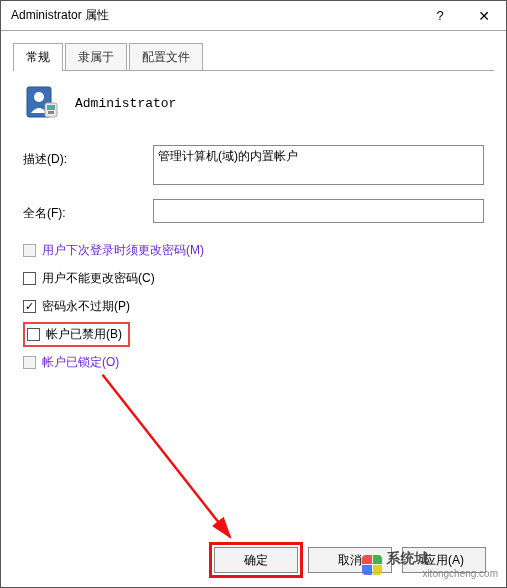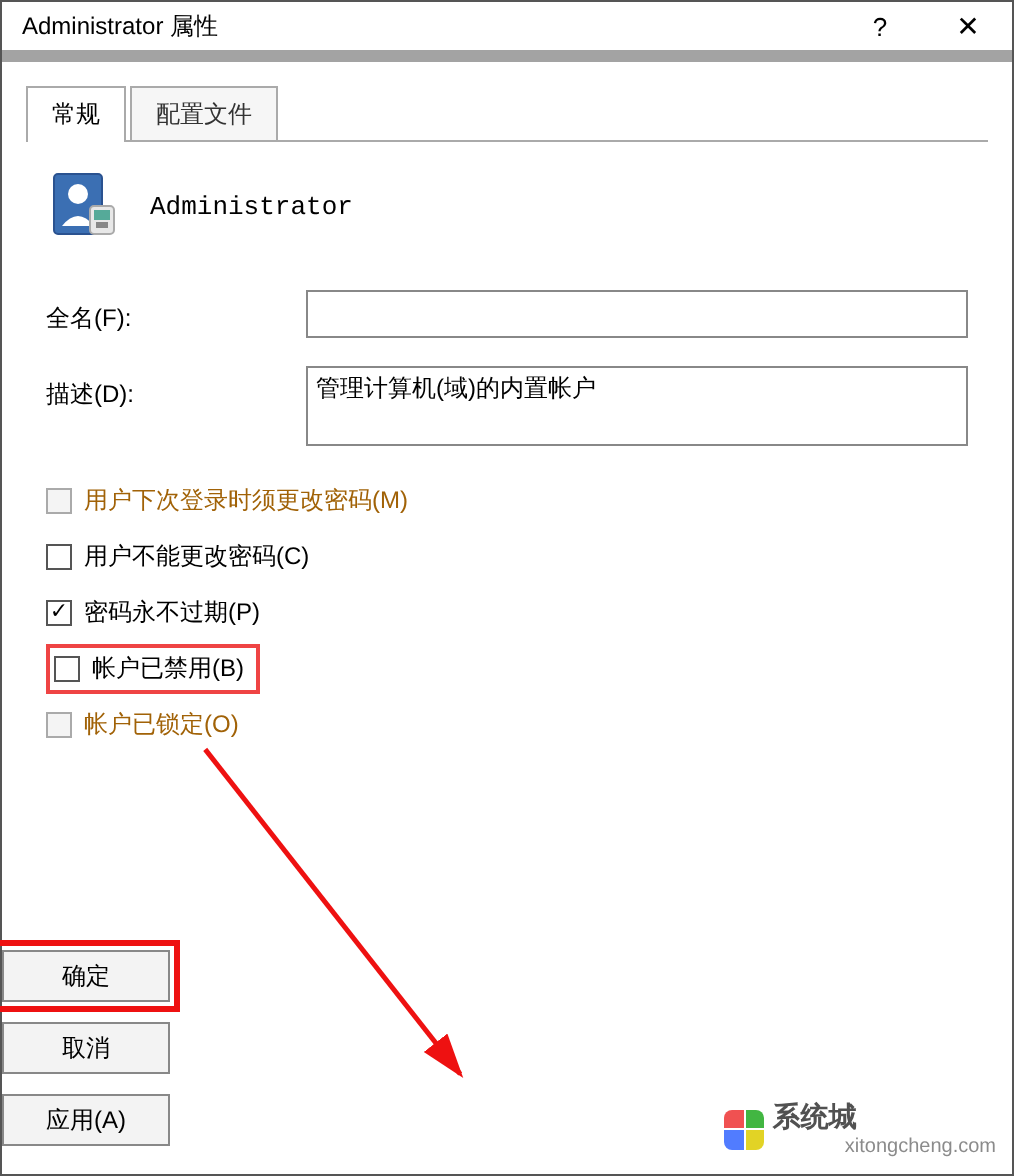--- a/index.html
+++ b/index.html
@@ -13,21 +13,21 @@
   .window {
     position: relative;
     width: 507px;
     height: 588px;
     border: 1px solid #555;
     background: #fff;
   }
   
   .titlebar {
     height: 30px;
-    border-bottom: 6px solid #a3a3a3;
+    border-bottom: 1px solid #a3a3a3;
     display: flex;
     align-items: center;
     padding-left: 10px;
     font-size: 12px;
   }
   .titlebar .title { flex: 1; }
   .titlebar .btn {
     width: 44px;
     height: 30px;
     display: flex;
@@ -117,21 +117,21 @@
   .checkboxes {
     margin-top: 18px;
   }
   .checkbox-row {
     display: flex;
     align-items: center;
     margin-bottom: 10px;
     font-size: 12px;
     height: 18px;
   }
-  .checkbox-row.disabled { color: #a16207; }
+  .checkbox-row.disabled { color: #6d28d9; }
   .cb {
     width: 13px; height: 13px;
     border: 1px solid #555;
     margin-right: 6px;
     display: flex;
     align-items: center;
     justify-content: center;
     font-size: 11px;
     line-height: 1;
   }
@@ -159,21 +159,20 @@
   
   .button-row {
     position: absolute;
     bottom: 14px;
     left: 0;
     width: 100%;
     display: flex;
     justify-content: flex-end;
     gap: 10px;
     padding-right: 20px;
-    flex-direction: column;
   }
   .btn-std {
     width: 84px;
     height: 26px;
     border: 1px solid #888;
     background: #f3f3f3;
     font-size: 12px;
     font-family: inherit;
     display: flex;
     align-items: center;
@@ -222,20 +221,23 @@
 
   <div class="titlebar">
     <span class="title">Administrator 属性</span>
     <div class="btn">?</div>
     <div class="btn close">✕</div>
   </div>
 
   <div class="tabstrip">
     <div class="tab active">
       <span>常规</span>
+    </div>
+    <div class="tab inactive">
+      <span>隶属于</span>
     </div>
     <div class="tab inactive">
       <span>配置文件</span>
     </div>
   </div>
 
   <div class="content">
 
     <div class="header-row">
       <div class="usericon">
@@ -245,27 +247,27 @@
           <path d="M8 28 Q16 18 24 28 Z" fill="#fff"></path>
           <rect x="22" y="18" width="12" height="14" rx="2" fill="#e8e8e8" stroke="#aaa"></rect>
           <rect x="25" y="26" width="6" height="3" fill="#888"></rect>
           <rect x="24" y="20" width="8" height="5" fill="#5a9"></rect>
         </svg>
       </div>
       <div class="accountname">Administrator</div>
     </div>
 
     <div class="form-row">
+      <div class="form-label">描述(D):</div>
+      <textarea class="form-textarea" style="">管理计算机(域)的内置帐户</textarea>
+    </div>
+
+    <div class="form-row">
       <div class="form-label">全名(F):</div>
       <input class="form-input" type="text" value="" style="">
-    </div>
-
-    <div class="form-row">
-      <div class="form-label">描述(D):</div>
-      <textarea class="form-textarea" style="">管理计算机(域)的内置帐户</textarea>
     </div>
 
     <div class="checkboxes">
 
       <div class="checkbox-row disabled">
         <span class="cb disabled"></span>
         <span>用户下次登录时须更改密码(M)</span>
       </div>
 
       <div class="checkbox-row">

